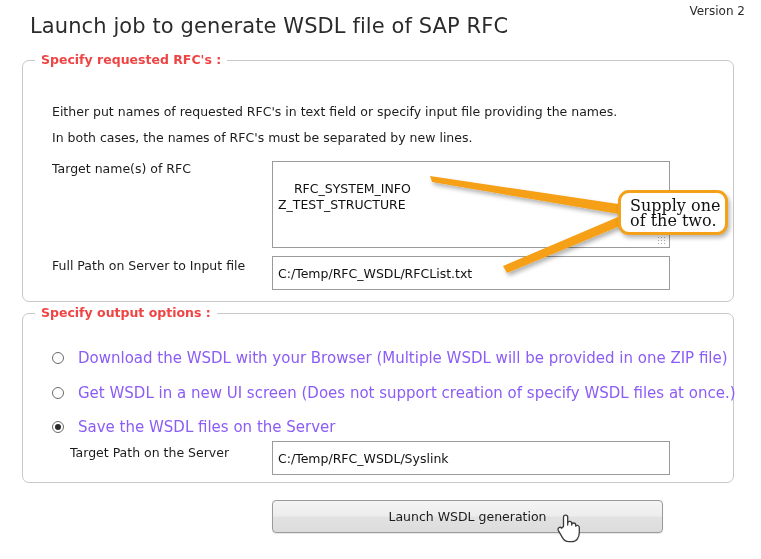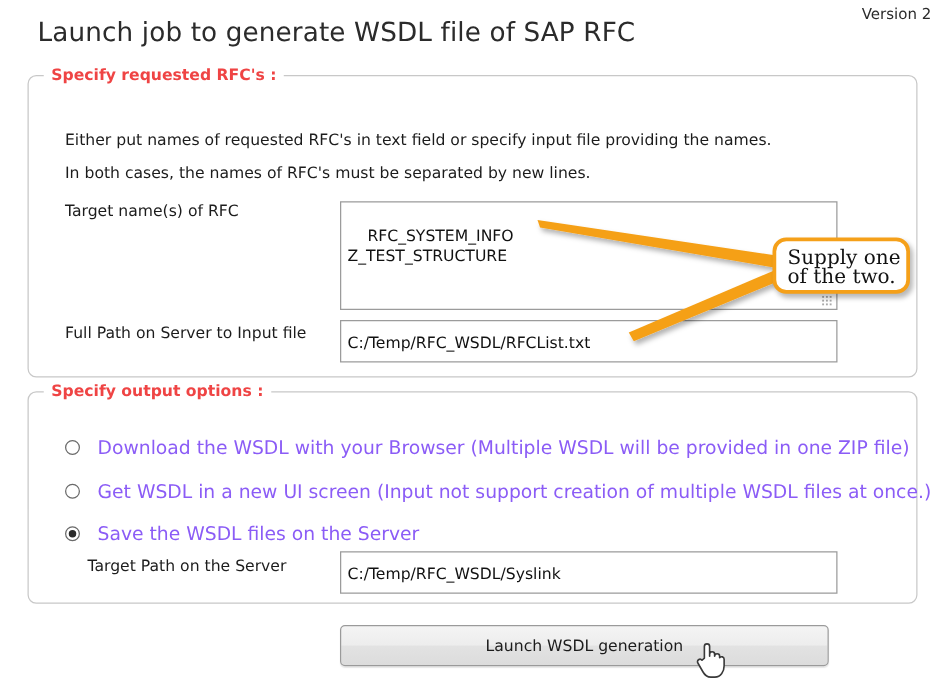--- a/index.html
+++ b/index.html
@@ -179,21 +179,21 @@
   <div class="fieldset" id="fs-out">
     <span class="legend">Specify output options :</span>
   </div>
 
   <div class="radio-row" id="rr1">
     <span class="radio"></span>
     <span class="radio-label">Download the WSDL with your Browser (Multiple WSDL will be provided in one ZIP file)</span>
   </div>
   <div class="radio-row" id="rr2">
     <span class="radio"></span>
-    <span class="radio-label">Get WSDL in a new UI screen (Input not support creation of multiple WSDL files at once.)</span>
+    <span class="radio-label">Get WSDL in a new UI screen (Does not support creation of specify WSDL files at once.)</span>
   </div>
   <div class="radio-row" id="rr3">
     <span class="radio checked"></span>
     <span class="radio-label">Save the WSDL files on the Server</span>
   </div>
 
   <div class="field-label" id="lbl-targetpath">Target Path on the Server</div>
   <div class="txtinput" id="in-target">
     <span>C:/Temp/RFC_WSDL/Syslink</span>
   </div>

